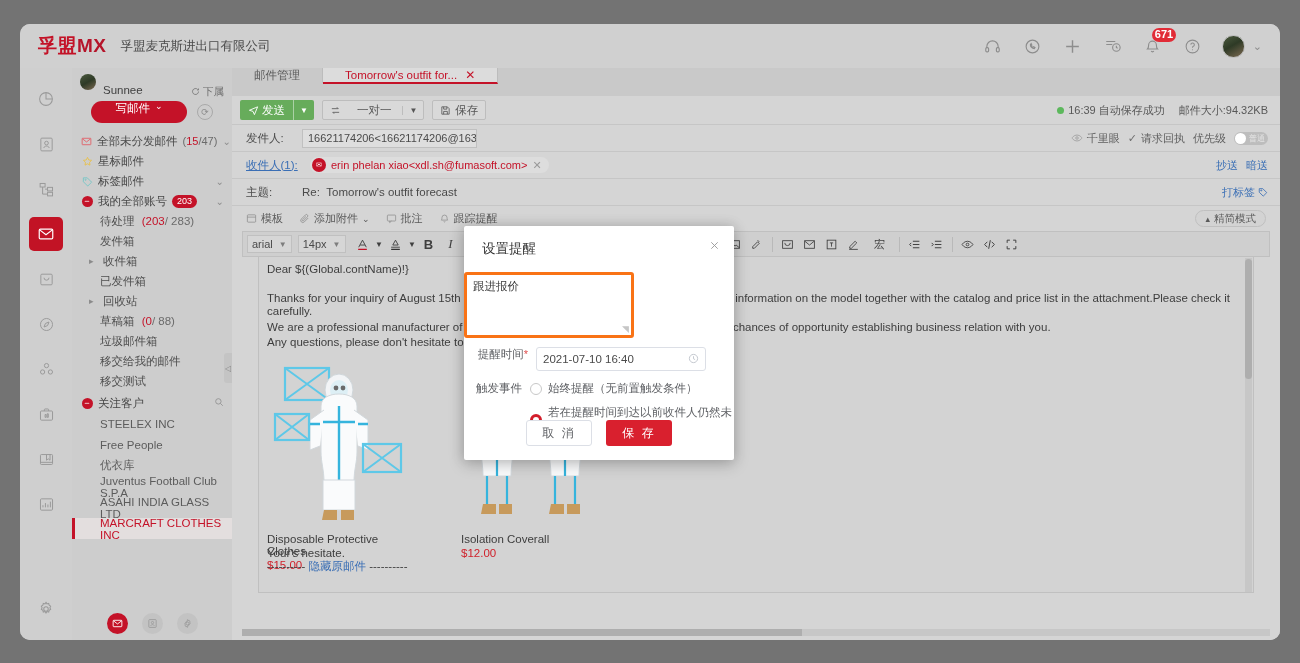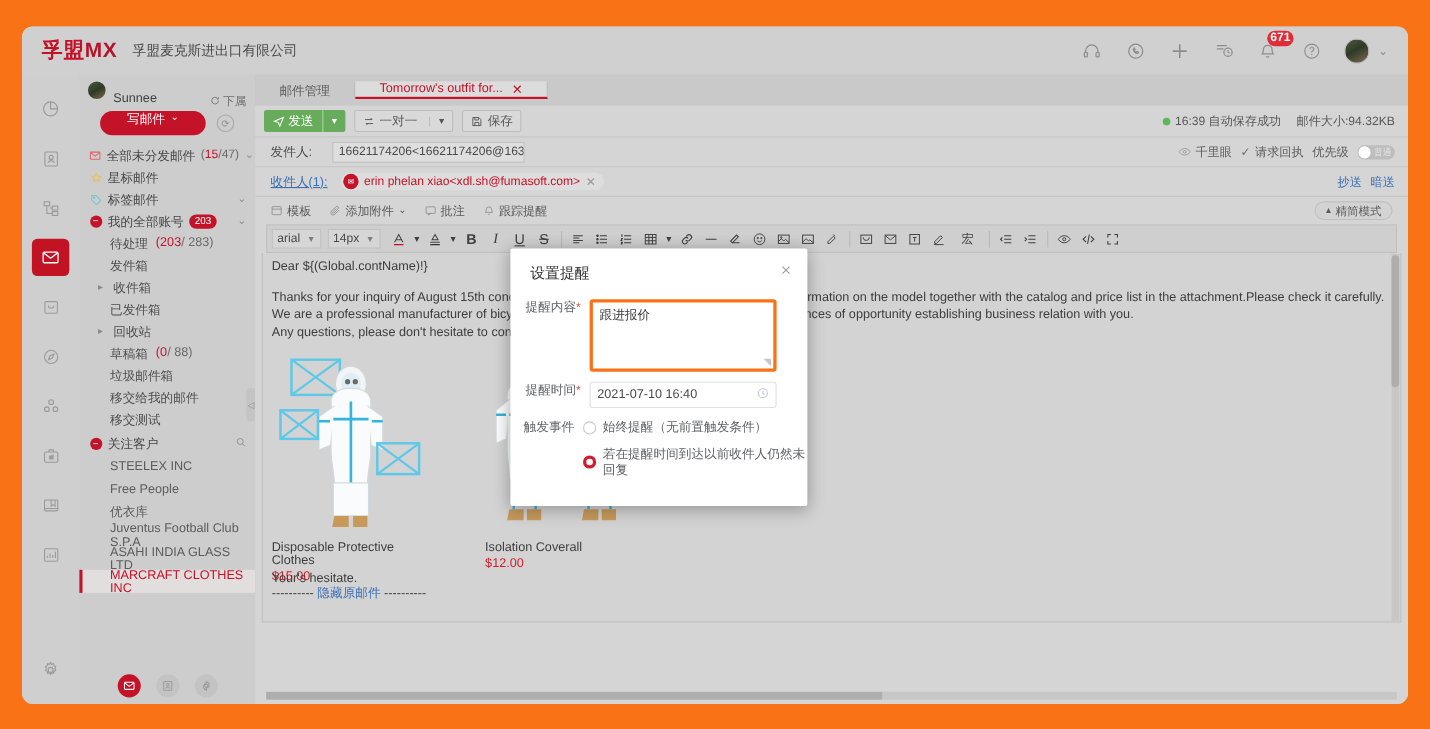--- a/index.html
+++ b/index.html
@@ -5,21 +5,21 @@
   * { box-sizing: border-box; margin: 0; padding: 0; }
   html, body {
     width: 1300px; height: 663px;
     background: #fff;
     font-family: "Liberation Sans", "DejaVu Sans", sans-serif;
     overflow: hidden;
   }
   .page {
     position: relative;
     width: 1300px; height: 663px;
-    background: #f97316;
+    background: #737373;
   }
   .app {
     position: absolute;
     left: 20px; top: 24px;
     width: 1260px; height: 616px;
     background: #d2d2d2;
     border-radius: 10px;
     overflow: hidden;
   }
 
@@ -192,21 +192,21 @@
   .dock-i.on { background: #c41228; color: #fff; }
 
   
   .main {
     position: absolute; left: 212px; top: 44px;
     width: 1048px; height: 572px;
     background: #c9c9c9;
   }
   .tabs {
     height: 28px;
-    display: flex; align-items: center;
+    display: flex; align-items: flex-start;
     background: #c9c9c9;
     font-size: 11.5px;
   }
   .tab {
     padding: 0 22px;
     display: flex; align-items: center; gap: 8px;
     color: #5b5b5b;
     border-right: 1px solid #bcbcbc;
     cursor: pointer;
   }
@@ -237,21 +237,21 @@
   .send-btn .sep { width: 1px; background: rgba(255,255,255,.45); height: 100%; }
   .send-btn .car { padding: 0 6px; font-size: 8px; }
   .tb-btn {
     height: 20px; padding: 0 7px;
     border: 1px solid #bdbdbd; background: #d9d9d9;
     border-radius: 2px; color: #555;
     display: flex; align-items: center; gap: 4px;
     font-size: 11.5px; cursor: pointer;
   }
   .tb-btn.split { padding: 0; }
-  .tb-btn.split .p1 { padding: 0 7px; display:flex; align-items:center; gap:4px;}
+  .tb-btn.split .p1 { padding: 0 7px; display:flex; align-items:center; gap:16px;}
   .tb-btn.split .p2 { padding: 0 6px; border-left: 1px solid #bdbdbd; font-size: 8px;}
   .autosave {
     margin-left: auto; margin-right: 12px;
     font-size: 11px; color: #585858;
     display: flex; align-items: center; gap: 14px;
   }
   .gdot { width:7px;height:7px;border-radius:50%;background:#5cb85c;display:inline-block;margin-right:4px;}
 
   .field-row {
     height: 27px;
@@ -334,21 +334,21 @@
   .sel-box .car { font-size: 8px; color: #7d7d7d; }
   .fi {
     width: 22px; height: 22px;
     display: flex; align-items: center; justify-content: center;
     color: #3f3f3f; cursor: pointer;
   }
   .fi.wide { width: 30px; }
   .fsep { width:1px; height:15px; background:#b9b9b9; margin:0 4px; }
 
   .body-area {
-    margin: 0 6px;
+    margin: 0 26px;
     height: 336px;
     background: #d3d3d3;
     border: 1px solid #c0c0c0; border-top: none;
     position: relative;
     overflow: hidden;
     font-size: 11.5px; color: #3d3d3d;
     padding: 6px 8px;
   }
   .body-area p { margin: 0 0 2px 0; line-height: 13.5px;}
   .prodwrap { display: flex; gap: 44px; margin-top: 12px; }
@@ -816,20 +816,35 @@
           <span class="av">✉</span>
           <span>erin phelan xiao&lt;xdl.sh@fumasoft.com&gt;</span>
           <span class="cx">✕</span>
         </div>
         <div class="row-right">
           <span class="lnk">抄送</span>
           <span class="lnk">暗送</span>
         </div>
       </div>
 
+      <div class="field-row subject-row">
+        <div class="field-lbl">主题:</div>
+        <div style="font-size:11.5px;color:#4a4a4a">
+          <span>Re:</span>&nbsp;&nbsp;<span>Tomorrow's outfit forecast</span>
+        </div>
+        <div class="row-right">
+          <span class="lnk">
+            <span>打标签</span>
+            <svg width="10" height="10" viewBox="0 0 24 24" fill="none" stroke="#3b6fb5" stroke-width="2" style="vertical-align:-1px">
+                  <path d="M3 12.5V4h8.5L21 13.5 12.5 22z"></path>
+                  <circle cx="7.8" cy="8.2" r="1.3"></circle>
+                </svg>
+          </span>
+        </div>
+      </div>
 
       <div class="mini-toolbar">
         <span class="mt-item">
           <svg width="11" height="11" viewBox="0 0 24 24" fill="none" stroke="#8a8a8a" stroke-width="1.6">
                 <rect x="3" y="4" width="18" height="16" rx="1.5"></rect>
                 <path d="M3 9h18"></path>
               </svg>
           <span>模板</span>
         </span>
         <span class="mt-item">
@@ -1093,23 +1108,20 @@
   <div class="modal-shadow"></div>
   <div class="modal">
     <div class="modal-title">设置提醒</div>
     <div class="modal-close">
       <svg width="11" height="11" viewBox="0 0 24 24" stroke="currentColor" stroke-width="2" fill="none">
             <path d="M5 5l14 14M19 5L5 19"></path>
           </svg>
     </div>
 
     <div class="mrow" style="left:0; top:46px;">
-      <div class="mlbl">
-        <span>提醒内容</span><span class="req">*</span>
-      </div>
       <div class="ta">
         <span>跟进报价</span>
         <span class="ta-grip">◥</span>
       </div>
     </div>
 
     <div class="mrow" style="left:0; top:121px;">
       <div class="mlbl">
         <span>提醒时间</span><span class="req">*</span>
       </div>
@@ -1131,16 +1143,20 @@
           <span class="radio"></span>
           <span>始终提醒（无前置触发条件）</span>
         </div>
         <div class="radio-line">
           <span class="radio on"></span>
           <span>若在提醒时间到达以前收件人仍然未回复</span>
         </div>
       </div>
     </div>
 
+    <div class="mbtns">
+      <div class="btn-cancel">取 消</div>
+      <div class="btn-save">保 存</div>
+    </div>
   </div>
 
 </div>
 </div>
 
 </body></html>

